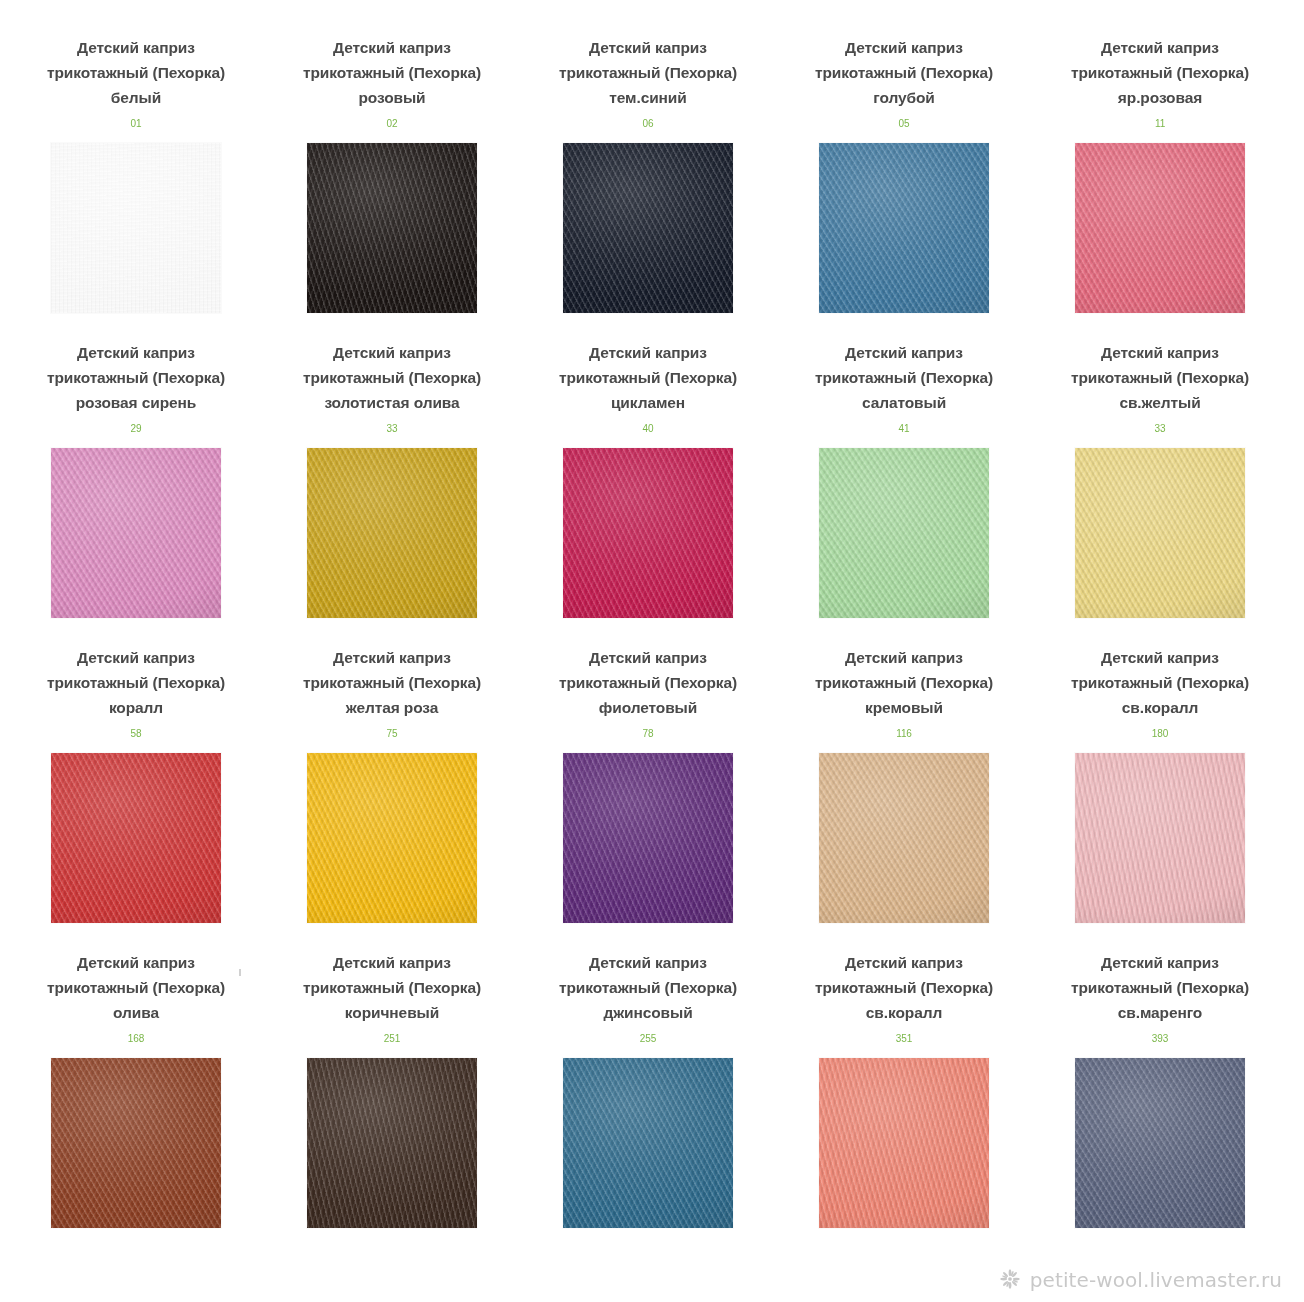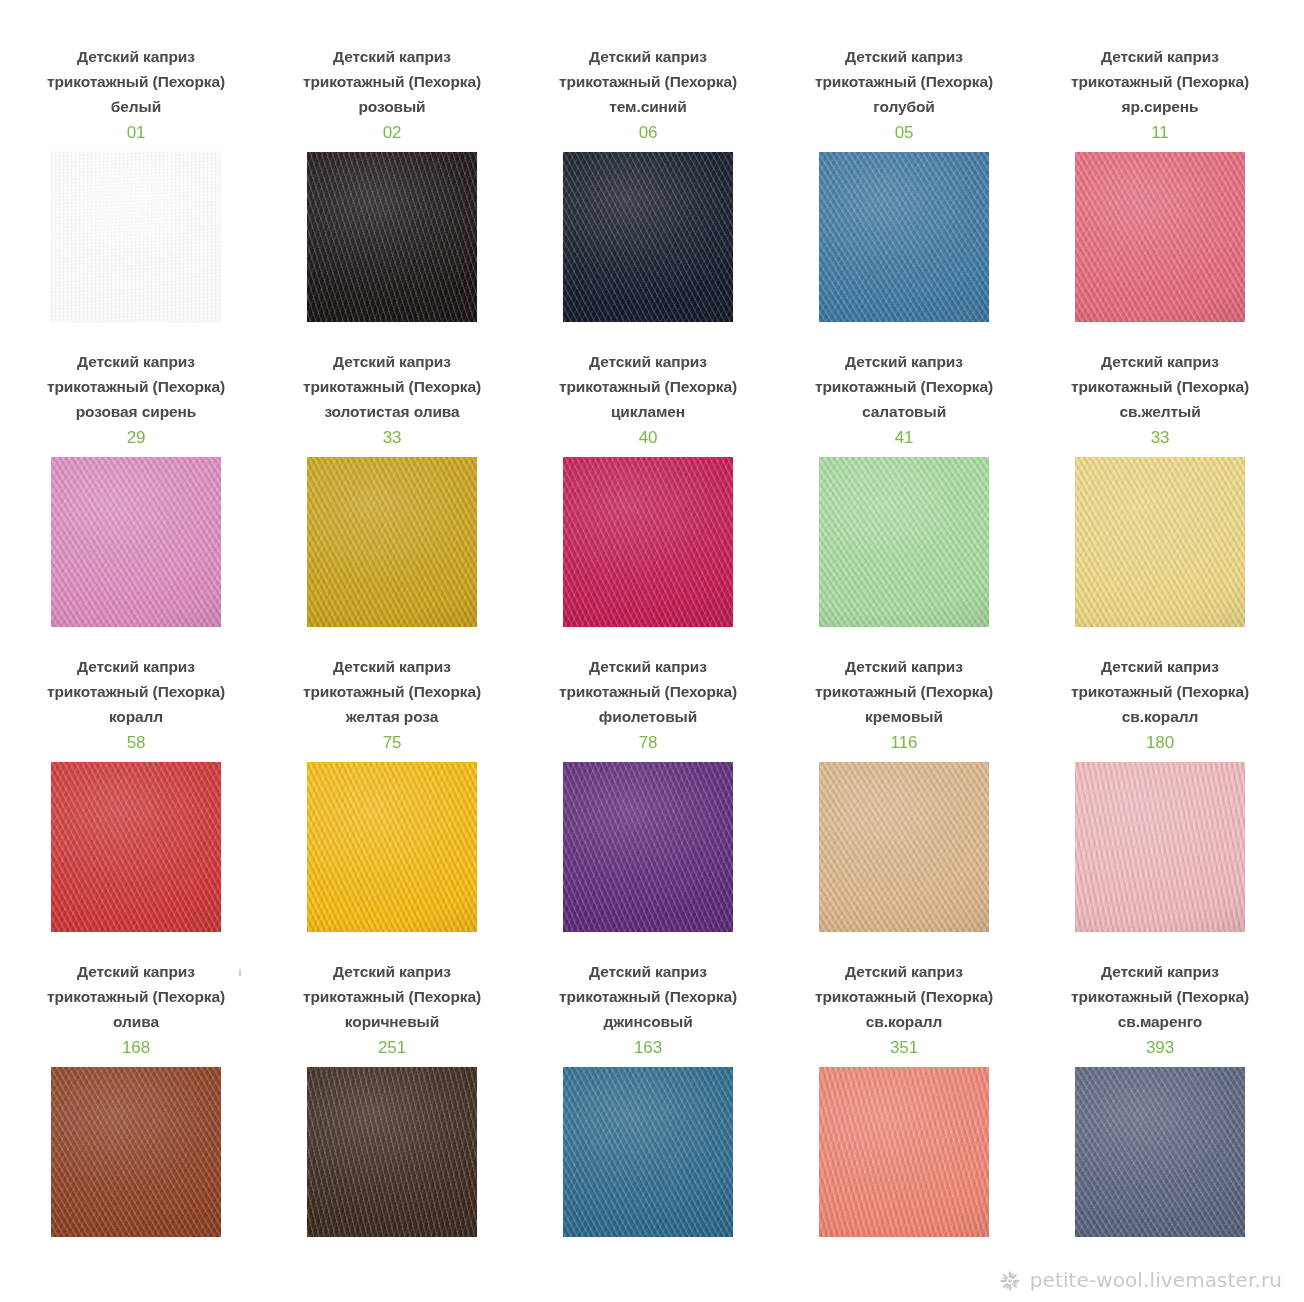--- a/index.html
+++ b/index.html
@@ -16,21 +16,21 @@
     position: relative;
     overflow: hidden;
   }
 
   .palette-grid {
     display: grid;
     grid-template-columns: repeat(5, 256px);
     grid-template-rows: repeat(4, 305px);
     justify-content: start;
     padding-left: 8px;
-    padding-top: 44px;
+    padding-top: 35px;
   }
 
   .yarn-cell {
     width: 256px;
     height: 305px;
     display: flex;
     flex-direction: column;
     align-items: center;
   }
 
@@ -42,21 +42,21 @@
     color: #4a4a4a;
     font-weight: 700;
     letter-spacing: -0.1px;
   }
   .yarn-caption .line {
     display: block;
     white-space: nowrap;
   }
   .yarn-code {
     display: block;
-    font-size: 17px;
+    font-size: 10px;
     line-height: 25px;
     color: #7ab648;
     font-weight: 400;
     margin-top: 1px;
   }
 
   
   .swatch-wrap {
     width: 170px;
     height: 170px;
@@ -132,21 +132,21 @@
         rgba(255,255,255,0.6) 0%,
         rgba(0,0,0,0.00) 70%);
   }
 
   
   .watermark {
     position: absolute;
     right: 22px;
     bottom: 10px;
     display: flex;
-    align-items: flex-end;
+    align-items: flex-start;
     gap: 9px;
     opacity: 0.55;
   }
   .watermark-text {
     font-size: 20px;
     color: #9c9c9c;
     font-family: "DejaVu Sans", sans-serif;
     letter-spacing: 0.1px;
   }
   .watermark-mark { width: 22px; height: 22px; display: block; }
@@ -206,21 +206,21 @@
         <span class="yarn-code">05</span>
       </div>
       <div class="swatch-wrap">
         <div class="swatch" style="--c: #3e78a0; --angle: 58deg; --angle2: 122deg;"></div>
       </div>
     </div>
     <div class="yarn-cell">
       <div class="yarn-caption">
         <span class="line">Детский каприз</span>
         <span class="line">трикотажный (Пехорка)</span>
-        <span class="line">яр.сирень</span>
+        <span class="line">яр.розовая</span>
         <span class="yarn-code">11</span>
       </div>
       <div class="swatch-wrap">
         <div class="swatch" style="--c: #e5697e; --angle: 60deg; --angle2: 120deg;"></div>
       </div>
     </div>
     <div class="yarn-cell">
       <div class="yarn-caption">
         <span class="line">Детский каприз</span>
         <span class="line">трикотажный (Пехорка)</span>
@@ -350,21 +350,21 @@
       </div>
       <div class="swatch-wrap">
         <div class="swatch" style="--c: #3c2a20; --angle: 76deg; --angle2: 106deg;"></div>
       </div>
     </div>
     <div class="yarn-cell">
       <div class="yarn-caption">
         <span class="line">Детский каприз</span>
         <span class="line">трикотажный (Пехорка)</span>
         <span class="line">джинсовый</span>
-        <span class="yarn-code">163</span>
+        <span class="yarn-code">255</span>
       </div>
       <div class="swatch-wrap">
         <div class="swatch" style="--c: #2d6a8c; --angle: 62deg; --angle2: 118deg;"></div>
       </div>
     </div>
     <div class="yarn-cell">
       <div class="yarn-caption">
         <span class="line">Детский каприз</span>
         <span class="line">трикотажный (Пехорка)</span>
         <span class="line">св.коралл</span>

